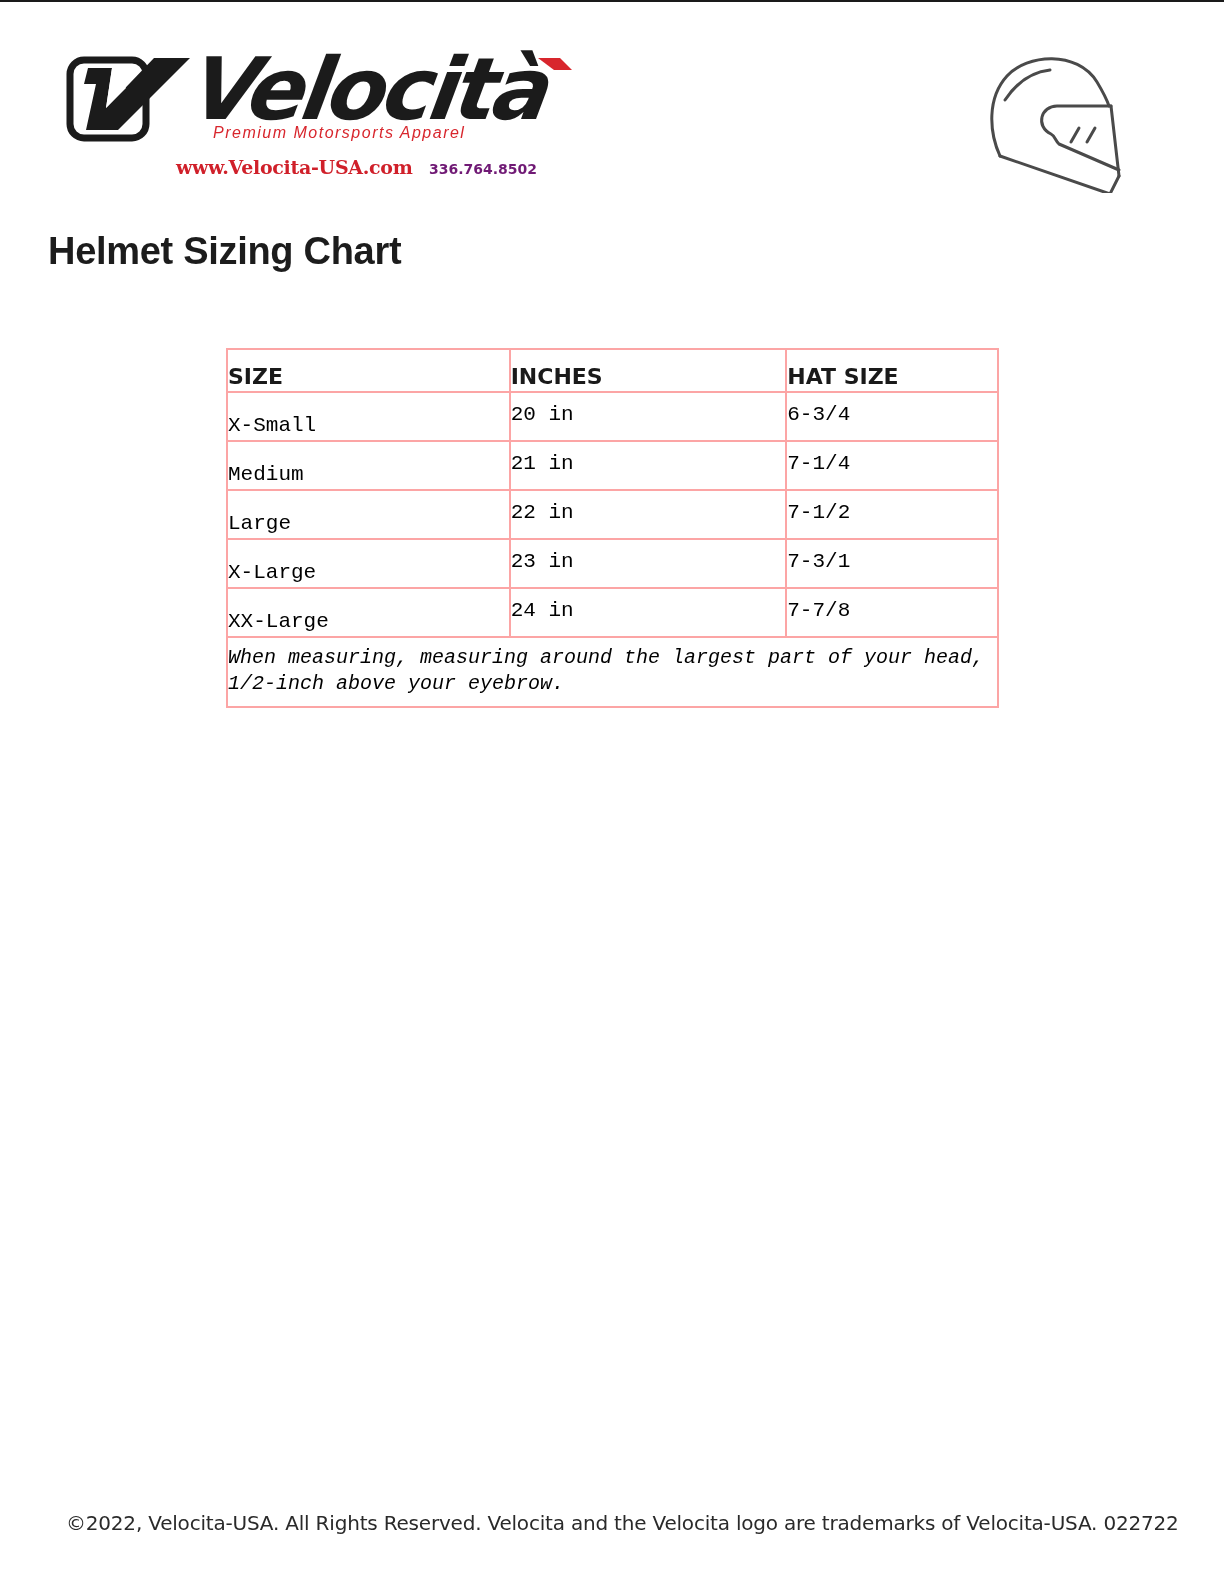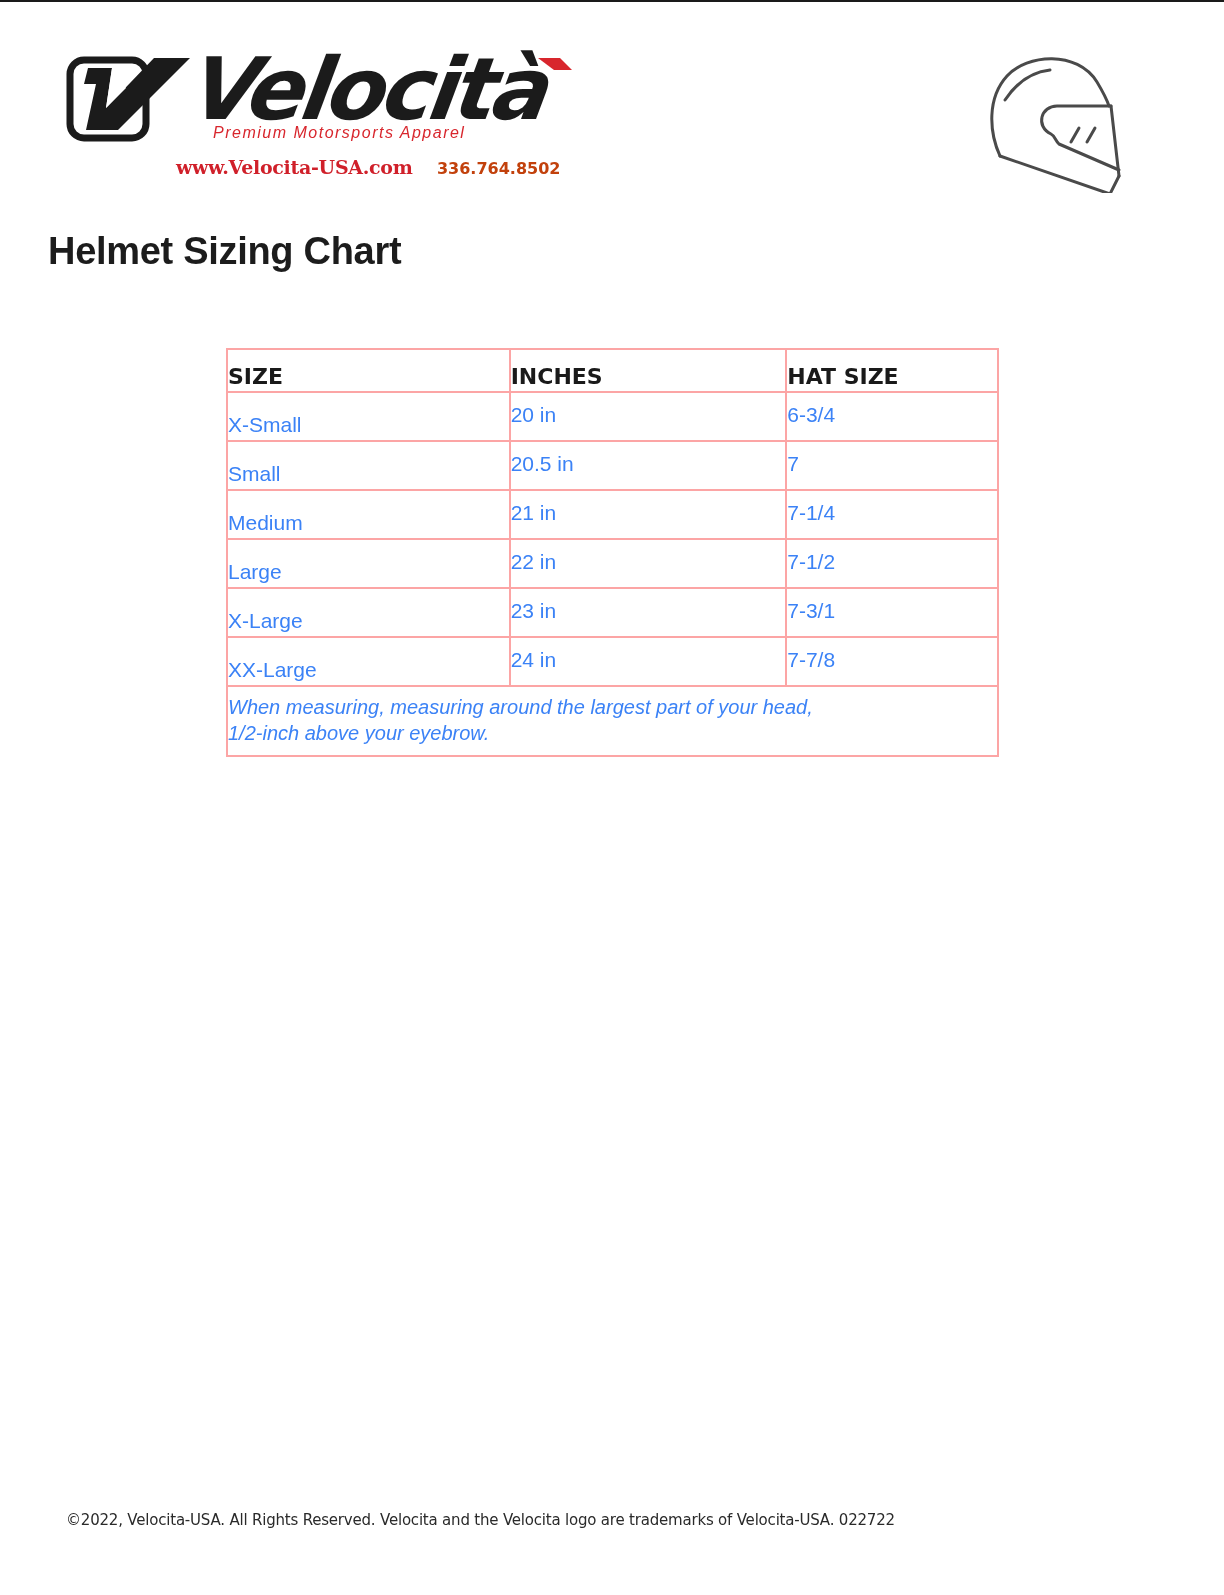--- a/index.html
+++ b/index.html
@@ -19,21 +19,21 @@
   .logo-accent { position: absolute; left: 470px; top: 2px; }
   .logo-tagline {
     position: absolute; left: 147px; top: 70px; font-family: "Liberation Sans", sans-serif;
     font-style: italic; font-size: 16px; color: #d8262d; letter-spacing: 1.5px;
   }
   .contact { position: absolute; left: 176px; top: 156px; white-space: nowrap; }
   .contact-url {
     font-family: "DejaVu Serif", serif; font-weight: bold; font-size: 19px; color: #d0202a; letter-spacing: -0.3px;
   }
   .contact-phone {
-    font-family: "DejaVu Sans", sans-serif; font-weight: bold; font-size: 16px; color: #c2410c; margin-left: 20px;
+    font-family: "DejaVu Sans", sans-serif; font-weight: bold; font-size: 14px; color: #701a75; margin-left: 12px;
   }
 
   .helmet-icon { position: absolute; left: 985px; top: 48px; }
 
   .page-title {
     position: absolute; left: 48px; top: 230px; margin: 0;
     font-family: Liberation Sans, sans-serif; font-weight: bold; font-size: 38px; color: #1c1c1c; letter-spacing: -0.3px;
   }
 
   table.size-table {
@@ -41,33 +41,33 @@
     border: 2.5px solid #2a2a2a;
   }
   .size-table th, .size-table td {
     border: 2px solid #fca5a5; text-align: left; padding: 0; vertical-align: bottom;
   }
   .size-table th {
     height: 39px; font-family: "DejaVu Sans", sans-serif; font-weight: bold; font-size: 22px;
     color: #1a1a1a; padding-bottom: 2px;
   }
   .size-table td {
-    height: 43px; font-family: Liberation Sans, sans-serif; font-size: 21px; color: #3b82f6;
+    height: 43px; font-family: Liberation Mono, monospace; font-size: 21px; color: #000000;
   }
   .size-table td.c-size { padding-bottom: 3px; }
   .size-table td.c-in, .size-table td.c-hat { vertical-align: middle; padding-bottom: 4px; }
   .col-size { width: 277px; }
   .col-in { width: 271px; }
   .col-hat { width: 207px; }
   .size-table td.note {
     height: 62px; font-style: italic; font-size: 20px; line-height: 26px; vertical-align: middle; padding: 2px 0 4px 0; margin-left: 19px;
   }
 
   .footer {
-    position: absolute; left: 66px; top: 1511px; font-family: "DejaVu Sans", sans-serif; font-size: 15px;
+    position: absolute; left: 66px; top: 1511px; font-family: "DejaVu Sans", sans-serif; font-size: 20px;
     color: #2a2a2a; white-space: nowrap; letter-spacing: -0.2px;
   }
 </style>
 </head>
 <body>
 
 <div class="top-rule"></div>
 
 <div class="logo">
   <svg class="logo-mark" width="128" height="90" viewBox="0 0 128 90">
@@ -109,25 +109,20 @@
       <th class="col-hat">HAT SIZE</th>
     </tr>
   </thead>
   <tbody>
     <tr>
       <td class="c-size">X-Small</td>
       <td class="c-in">20 in</td>
       <td class="c-hat">6-3/4</td>
     </tr>
     <tr>
-      <td class="c-size">Small</td>
-      <td class="c-in">20.5 in</td>
-      <td class="c-hat">7</td>
-    </tr>
-    <tr>
       <td class="c-size">Medium</td>
       <td class="c-in">21 in</td>
       <td class="c-hat">7-1/4</td>
     </tr>
     <tr>
       <td class="c-size">Large</td>
       <td class="c-in">22 in</td>
       <td class="c-hat">7-1/2</td>
     </tr>
     <tr>

